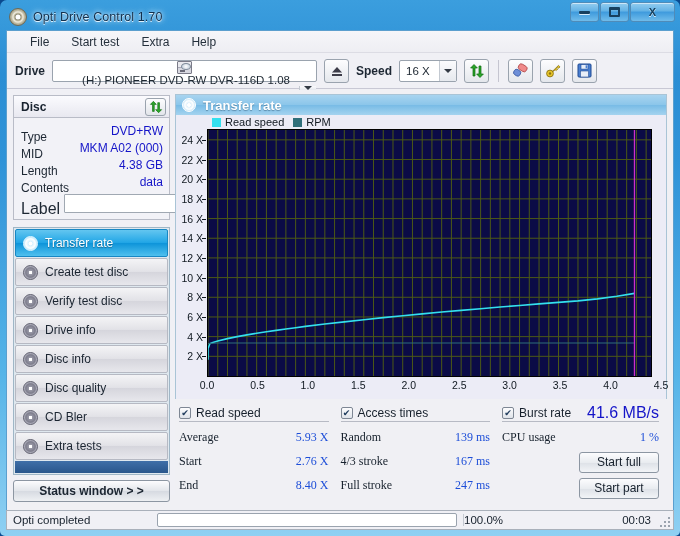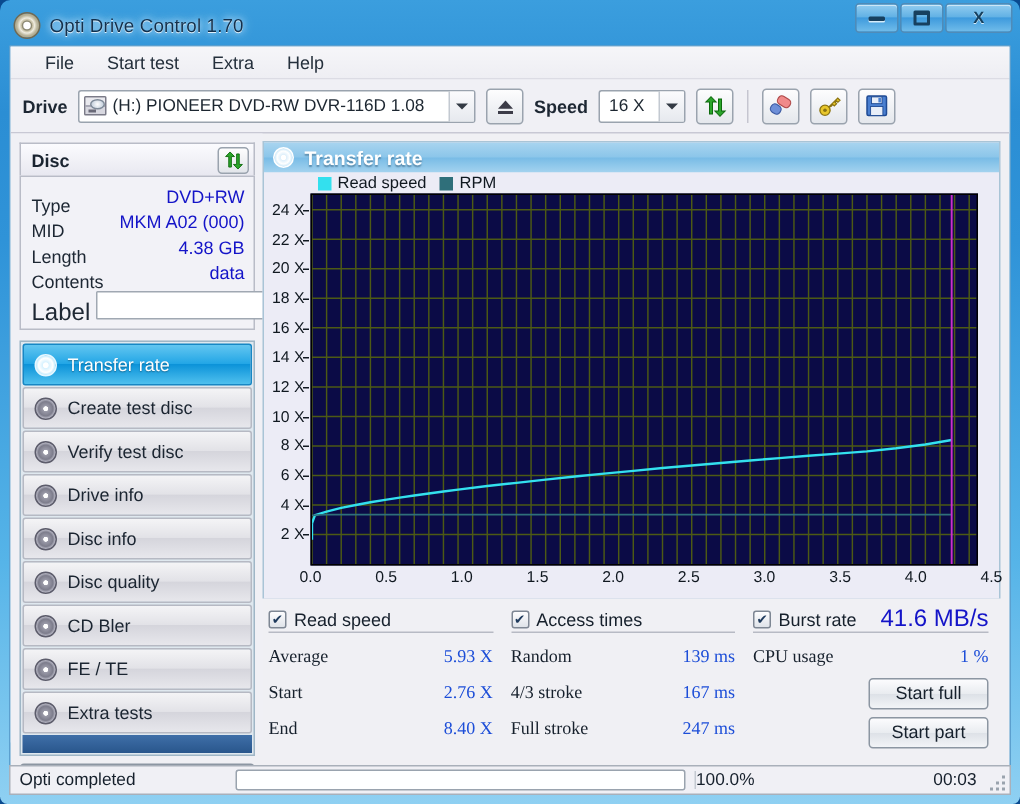--- a/index.html
+++ b/index.html
@@ -71,21 +71,21 @@
     height:36px; background:#f0f0f5;
     display:flex; align-items:center; padding:0 8px; gap:7px;
     border-bottom:1px solid #c8c8d4;
   }
   .tb-label { font-size:12px; font-weight:bold; color:#1d2733; }
   .combo {
     height:22px; border:1px solid #9aa3ae; background:#fff;
     display:flex; align-items:center; font-size:11.5px; color:#1c2630;
     border-radius:2px; padding-left:3px; position:relative;
   }
-  #drive-combo { width:265px; }
+  #drive-combo { width:265px;flex-direction:column; }
   #speed-combo { width:58px; padding-left:6px; }
   .combo-arrow {
     margin-left:auto; width:17px; height:20px; border-left:1px solid #c3c9d1;
     background: linear-gradient(to bottom,#fbfbfd,#e6e9ee);
     display:flex;align-items:center;justify-content:center;
   }
   .combo-arrow:after{
     content:""; border-left:4px solid transparent; border-right:4px solid transparent;
     border-top:4px solid #333a44;
   }
@@ -376,24 +376,20 @@
             <span class="nav-ico"></span>
             <span>Disc info</span>
           </div>
           <div class="nav-item">
             <span class="nav-ico"></span>
             <span>Disc quality</span>
           </div>
           <div class="nav-item">
             <span class="nav-ico"></span>
             <span>CD Bler</span>
-          </div>
-          <div class="nav-item">
-            <span class="nav-ico"></span>
-            <span>FE / TE</span>
           </div>
           <div class="nav-item">
             <span class="nav-ico"></span>
             <span>Extra tests</span>
           </div>
           <div id="nav-spacer"></div>
         </div>
 
         <div id="status-window-btn">Status window &gt; &gt;</div>
       </div>

